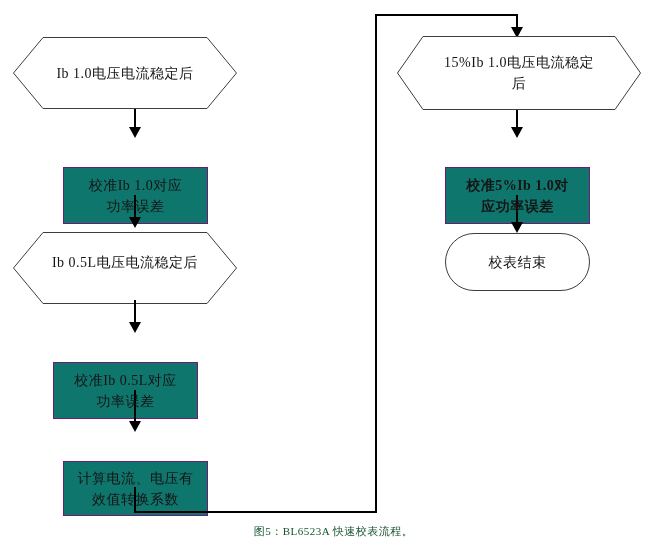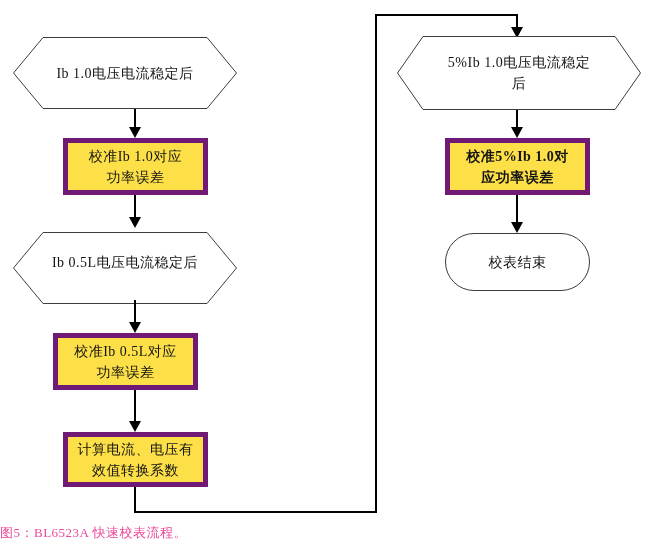--- a/index.html
+++ b/index.html
@@ -20,38 +20,39 @@
     text-align: center;
     font-size: 14px;
     line-height: 21px;
     letter-spacing: 0.5px;
     box-sizing: border-box;
     background: transparent;
   }
   .node .label { position: relative; z-index: 1; }
   .node .label span { display: block; }
   .shape-svg { position: absolute; left: 0; top: 0; }
-  .rect   { border: 5px solid #701a75; background: #fde047; }
+  .rect   { border: 1px solid #701a75; background: #0f766e; margin-top: 29px; }
   .terminal { border: 1px solid #3d3d3d; background: #ffffff; border-radius: 29px; }
   .vseg { position: absolute; width: 2px; background: #000000; }
   .hseg { position: absolute; height: 2px; background: #000000; }
   .arrowhead {
     position: absolute;
     width: 0; height: 0;
     border-left: 6px solid transparent;
     border-right: 6px solid transparent;
     border-top: 11px solid #000000;
   }
   .caption {
     position: absolute;
     left: 0; right: 0;
     top: 524px;
-    font-size: 13px;
+    text-align: center;
+    font-size: 11px;
     letter-spacing: 0.5px;
-    color: #ec4899;
+    color: #14532d;
   }
 </style>
 </head>
 <body>
 
 <div class="canvas">
 
   <div class="node" style="left:13px; top:37px; width:224px; height:72px;">
     <svg class="shape-svg" width="224" height="72" viewBox="0 0 224 72">
       <polygon points="0.5,36 30,0.5 194,0.5 223.5,36 194,71.5 30,71.5" fill="#ffffff" stroke="#3d3d3d" stroke-width="1"></polygon>
@@ -108,21 +109,21 @@
   <div class="vseg" style="left:375px; top:14px; height:499px;"></div>
   <div class="hseg" style="left:375px; top:14px; width:143px;"></div>
   <div class="vseg" style="left:516px; top:14px; height:14px;"></div>
   <div class="arrowhead" style="left:511px; top:27px;"></div>
 
   <div class="node" style="left:397px; top:36px; width:244px; height:74px;">
     <svg class="shape-svg" width="244" height="74" viewBox="0 0 244 74">
       <polygon points="0.5,37 26,0.5 218,0.5 243.5,37 218,73.5 26,73.5" fill="#ffffff" stroke="#3d3d3d" stroke-width="1"></polygon>
     </svg>
     <div class="label">
-      <span>5%Ib 1.0电压电流稳定</span>
+      <span>15%Ib 1.0电压电流稳定</span>
       <span>后</span>
     </div>
   </div>
 
   <div class="vseg" style="left:516px; top:110px; height:18px;"></div>
   <div class="arrowhead" style="left:511px; top:127px;"></div>
 
   <div class="node rect" style="left:445px; top:138px; width:145px; height:57px;font-weight:bold;">
     <div class="label">
       <span>校准5%Ib 1.0对</span>

